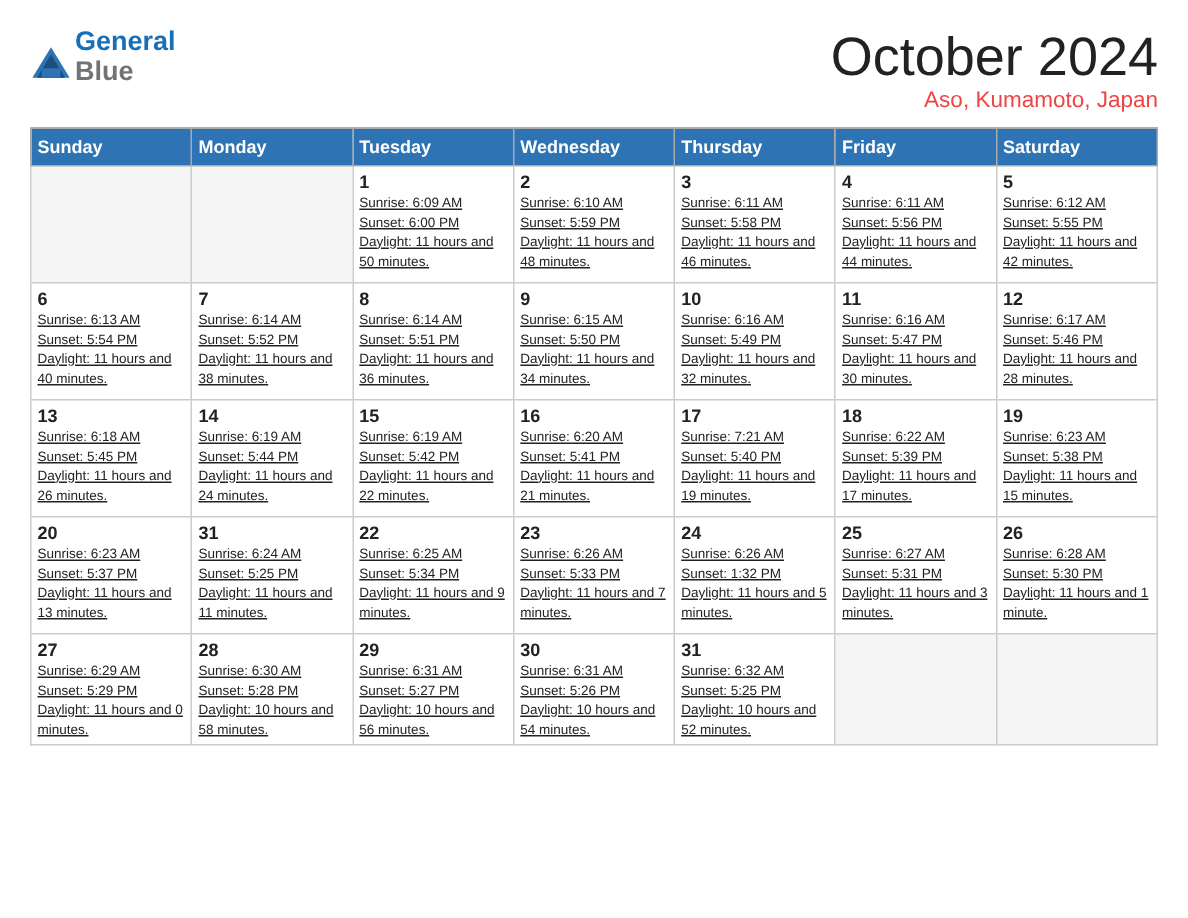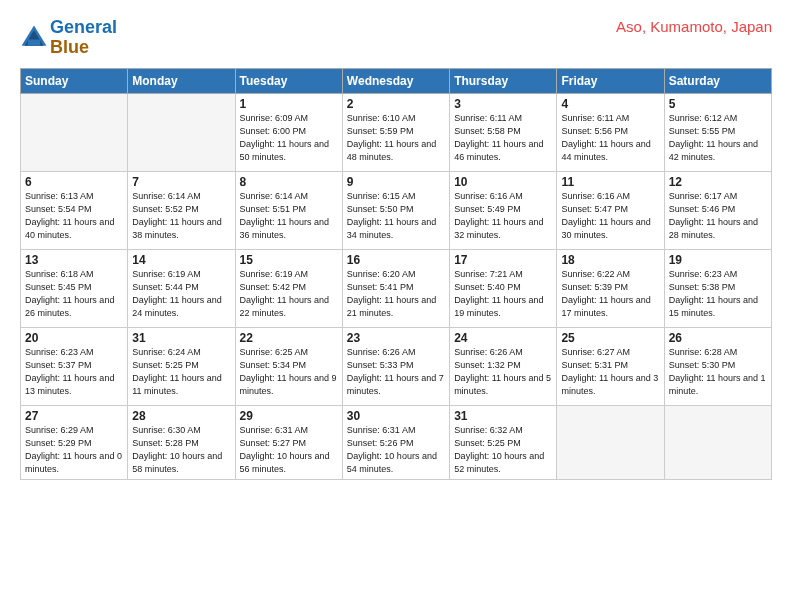--- a/index.html
+++ b/index.html
@@ -17,21 +17,21 @@
       background: #fff;
     }
     .header {
       display: flex;
       justify-content: space-between;
       align-items: flex-start;
       margin-bottom: 10px;
     }
     .logo {
       display: flex;
-      align-items: center;
+      align-items: flex-end;
     }
     .logo-text {
       font-size: 18px;
       font-weight: bold;
       color: #333;
       line-height: 1.1;
     }
     .logo-text span {
       color: #1a6eb5;
     }
@@ -87,20 +87,21 @@
     .day-num {
       font-size: 12px;
       font-weight: bold;
       display: block;
       margin-bottom: 1px;
     }
     .day-info {
       font-size: 9px;
       line-height: 1.45;
       color: #222;
+      text-decoration: underline;
     }
     .logo-wrapper {
       display: flex;
       flex-direction: column;
     }
   </style>
 </head>
 <body>
 
 <div class="page">
@@ -109,25 +110,26 @@
       <svg class="logo-icon" viewBox="0 0 36 36">
         <polygon points="18,2 34,28 2,28" fill="#2e74b5"></polygon>
         <polygon points="18,8 30,28 6,28" fill="#1a4f80"></polygon>
         <rect x="10" y="20" width="16" height="8" fill="#2e74b5"></rect>
       </svg>
       <div class="logo-wrapper">
         <div class="logo-text">
           <span>General</span>
         </div>
         <div class="logo-text">
-          <span style="color:#a16207;font-weight:bold;">Blue</span>
+          <span style="color:#737373;font-weight:bold;">Blue</span>
         </div>
       </div>
     </div>
     <div class="title-block">
+      <div class="month-title">October 2024</div>
       <div class="location">Aso, Kumamoto, Japan</div>
     </div>
   </div>
 
   <table class="calendar">
     <thead>
       <tr>
         <th>Sunday</th>
         <th>Monday</th>
         <th>Tuesday</th>

